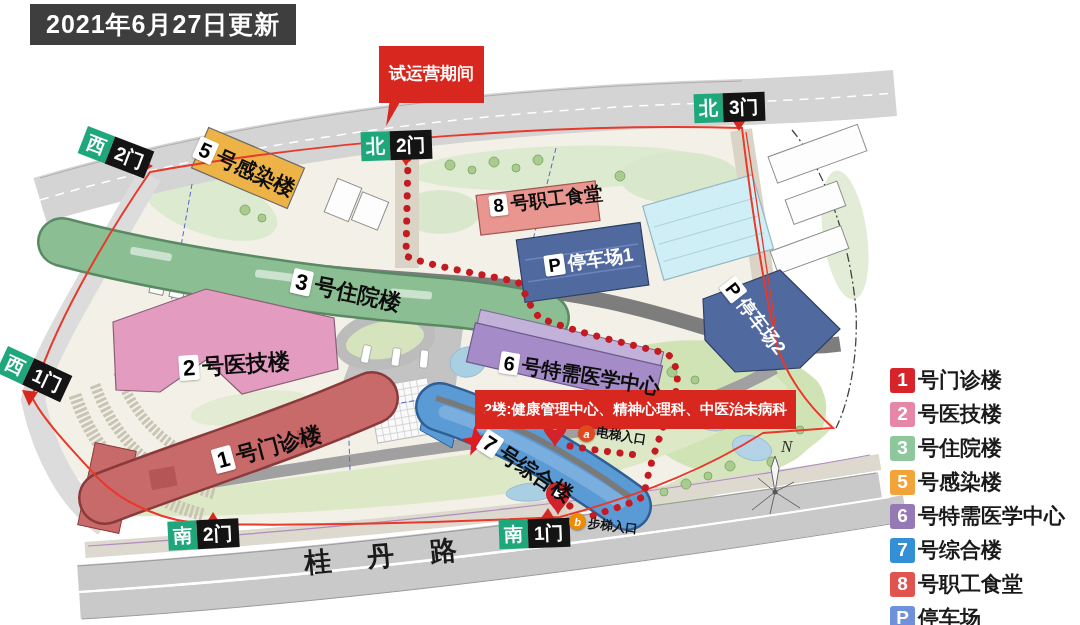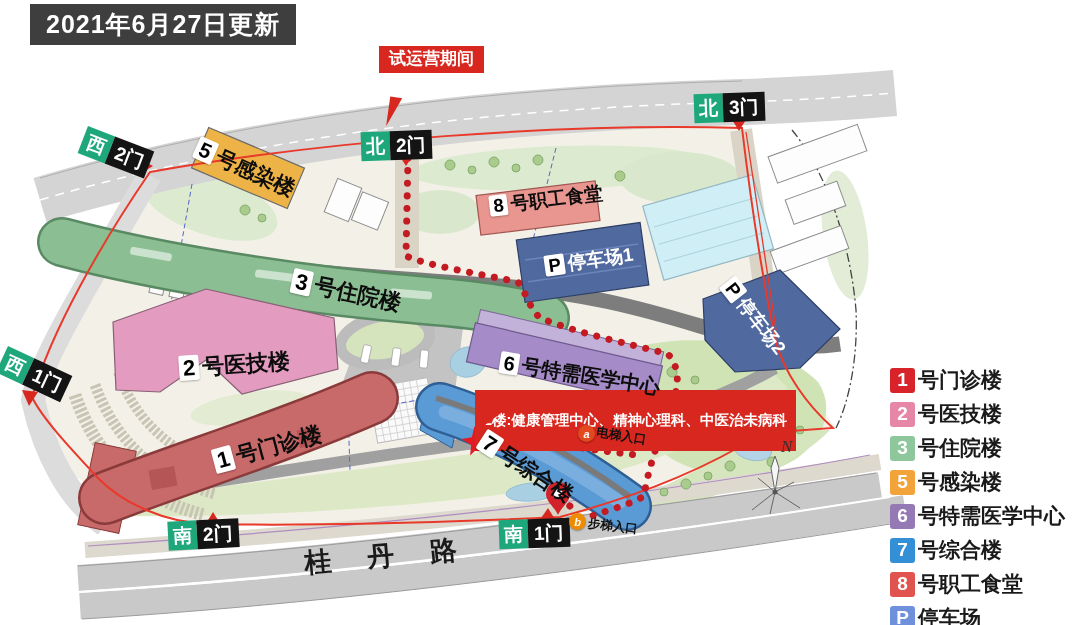--- a/index.html
+++ b/index.html
@@ -5,27 +5,27 @@
   html,body{margin:0;padding:0;background:#ffffff;}
   #stage{position:relative;width:1080px;height:625px;overflow:hidden;background:#ffffff;
          font-family:"Liberation Sans","DejaVu Sans",sans-serif;border-radius:9px;}
   #map-svg{position:absolute;left:0;top:0;}
   .abs{position:absolute;white-space:nowrap;}
   
   .title-banner{left:30px;top:4px;background:#3e3e3e;color:#fff;font-size:25px;font-weight:bold;
                 padding:4px 16px;letter-spacing:1px;}
   
   .callout{left:379px;top:46px;background:#d8271e;color:#fff;font-size:17px;font-weight:bold;
-           text-align:center;padding:2px 10px;line-height:1.35;}
+           text-align:center;padding:17px 10px;line-height:1.35;}
   .callout-tail{left:388px;top:99px;width:0;height:0;border-left:12px solid #d8271e;
                 border-right:26px solid transparent;border-bottom:30px solid transparent;
                 border-top:0 solid transparent;transform:rotate(8deg);}
   
   .floor2-note{left:475px;top:390px;background:#d8271e;color:#fff;font-size:14.5px;font-weight:bold;
-               padding:21px 9px;}
+               padding:10px 9px;}
   .floor2-tail{left:484px;top:411px;width:0;height:0;border-top:16px solid #d8271e;
                border-right:18px solid transparent;transform:rotate(4deg);}
   
   .gate{display:flex;font-weight:bold;font-size:19px;line-height:1;}
   .gate .dir{background:#1fa77c;color:#fff;padding:5px 5px;}
   .gate .num{background:#141414;color:#fff;padding:5px 6px;}
   
   .bl{font-weight:bold;color:#0d0d0d;transform-origin:left top;}
   .bl .nb{background:#fff;color:#000;padding:0 4px;margin-right:3px;border-radius:2px;
           box-shadow:0 1px 2px rgba(0,0,0,.3);}

